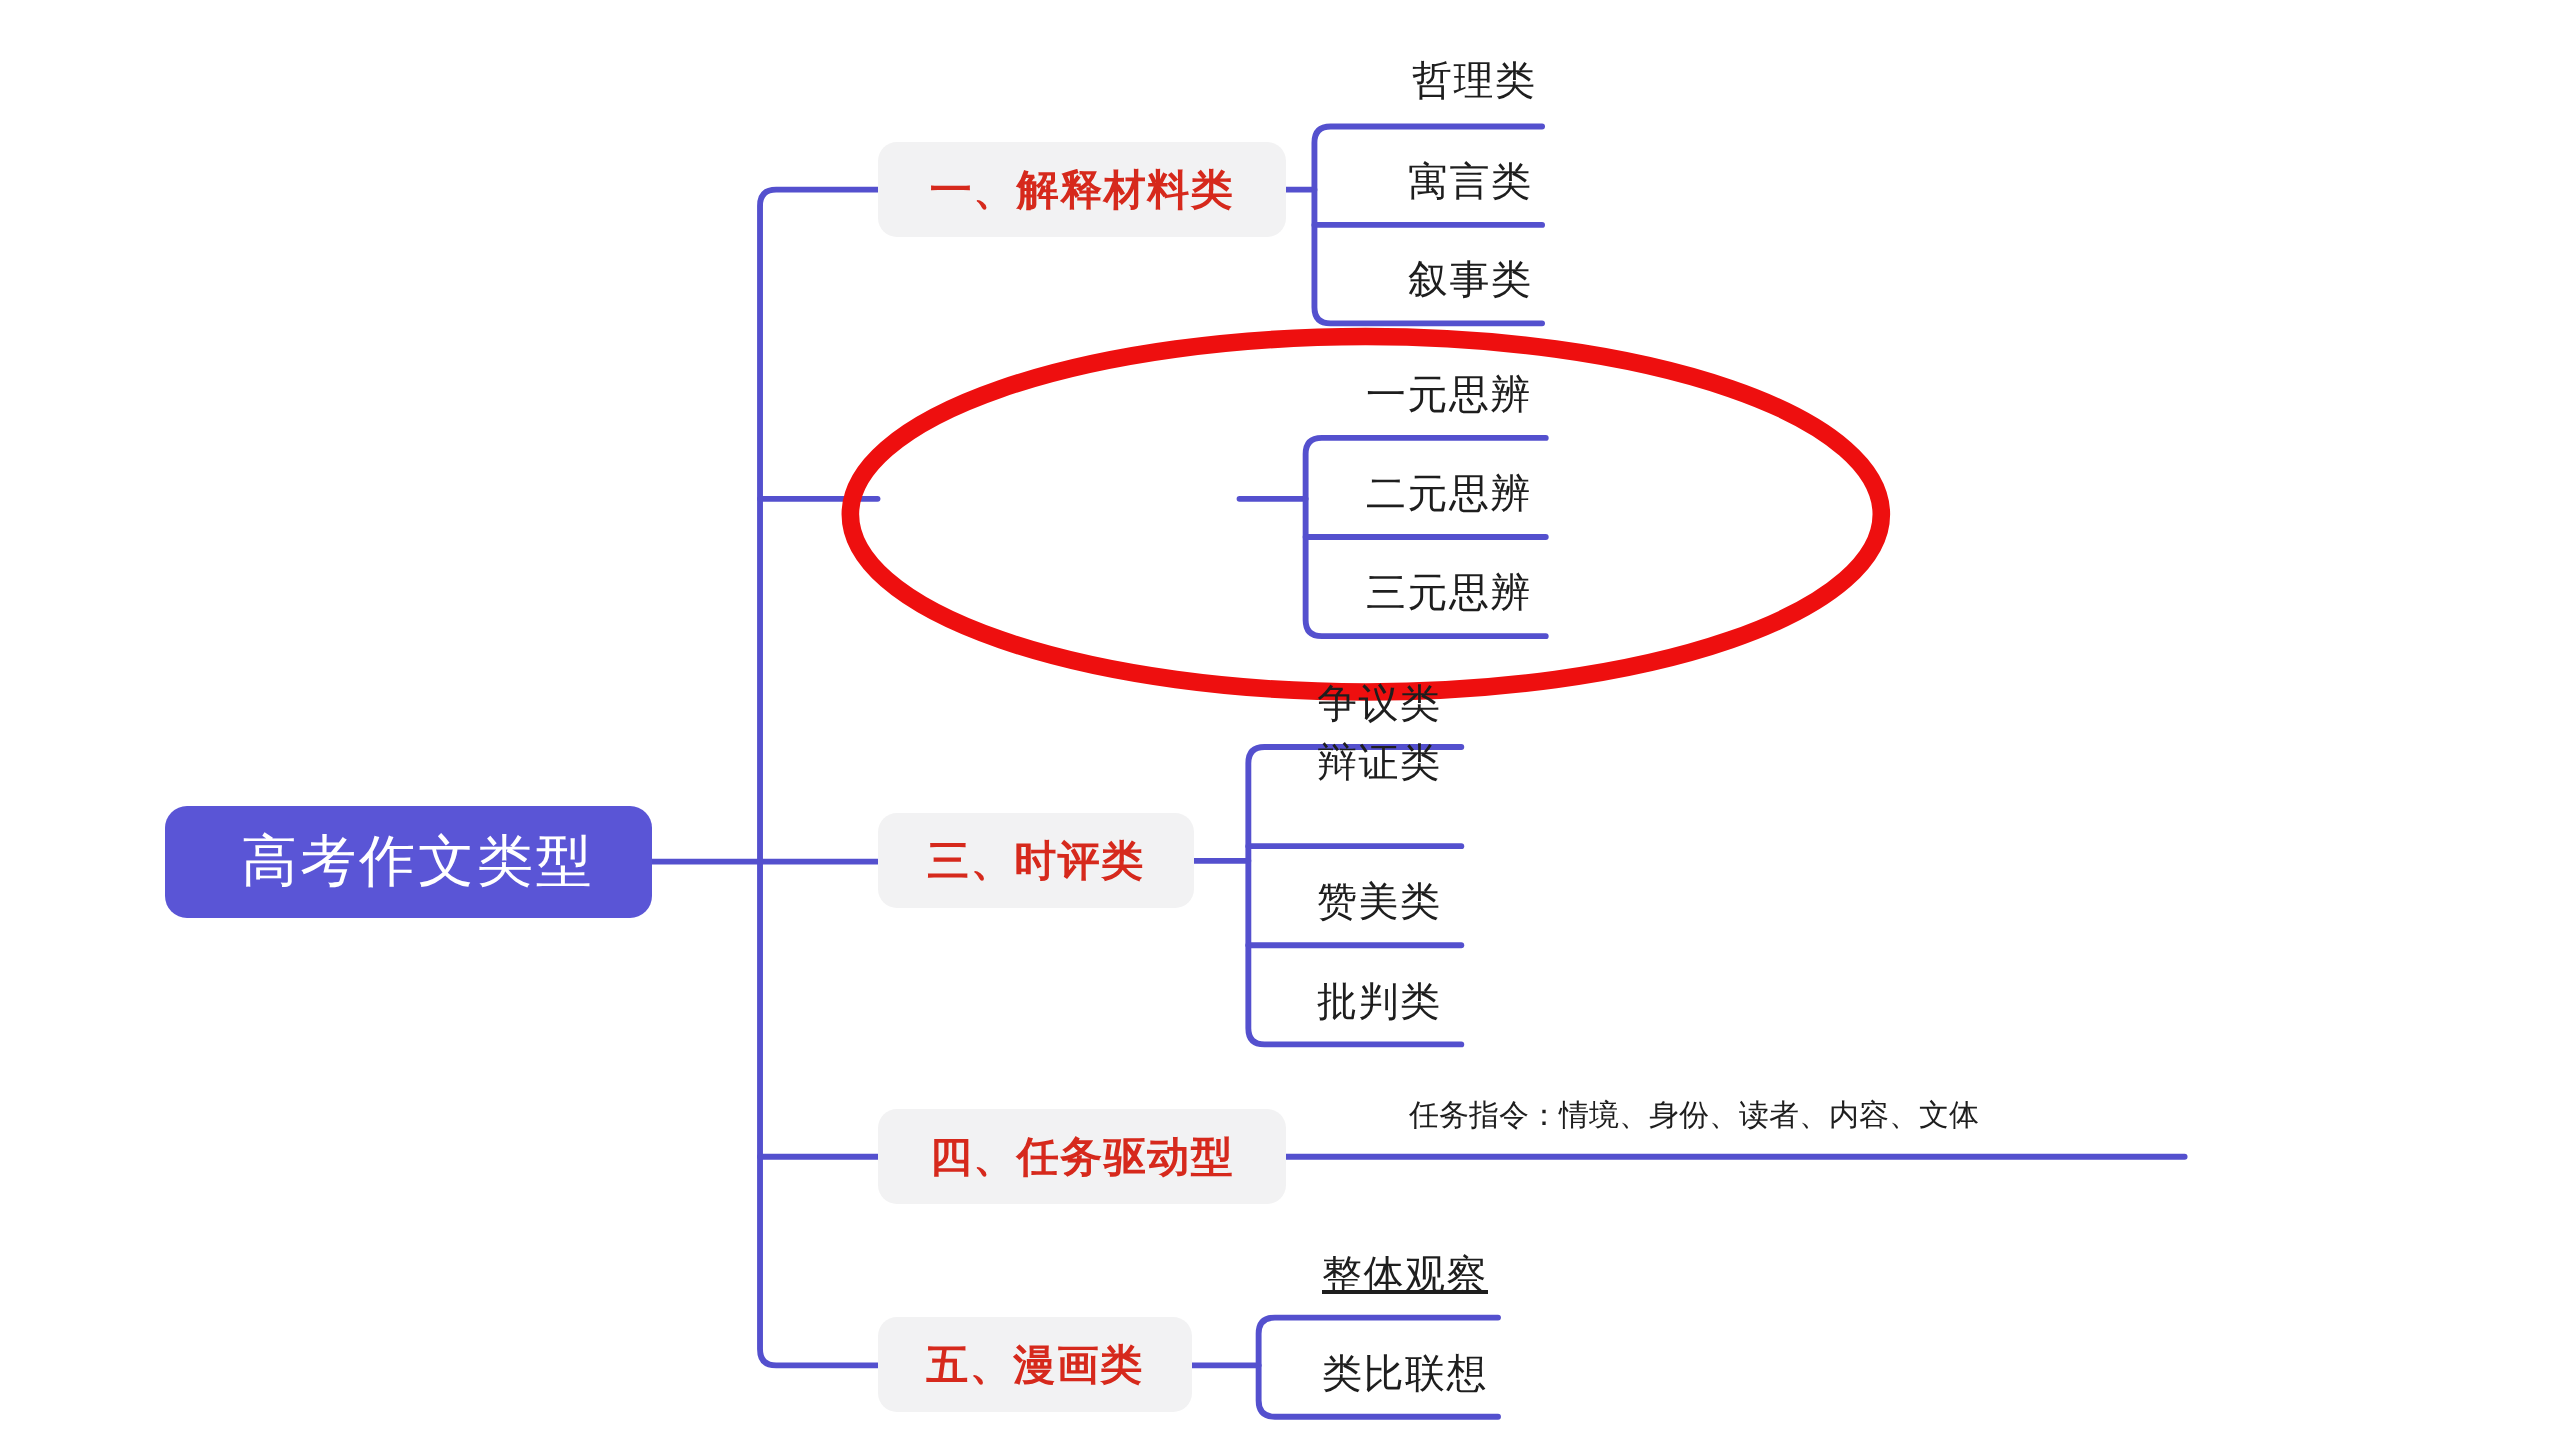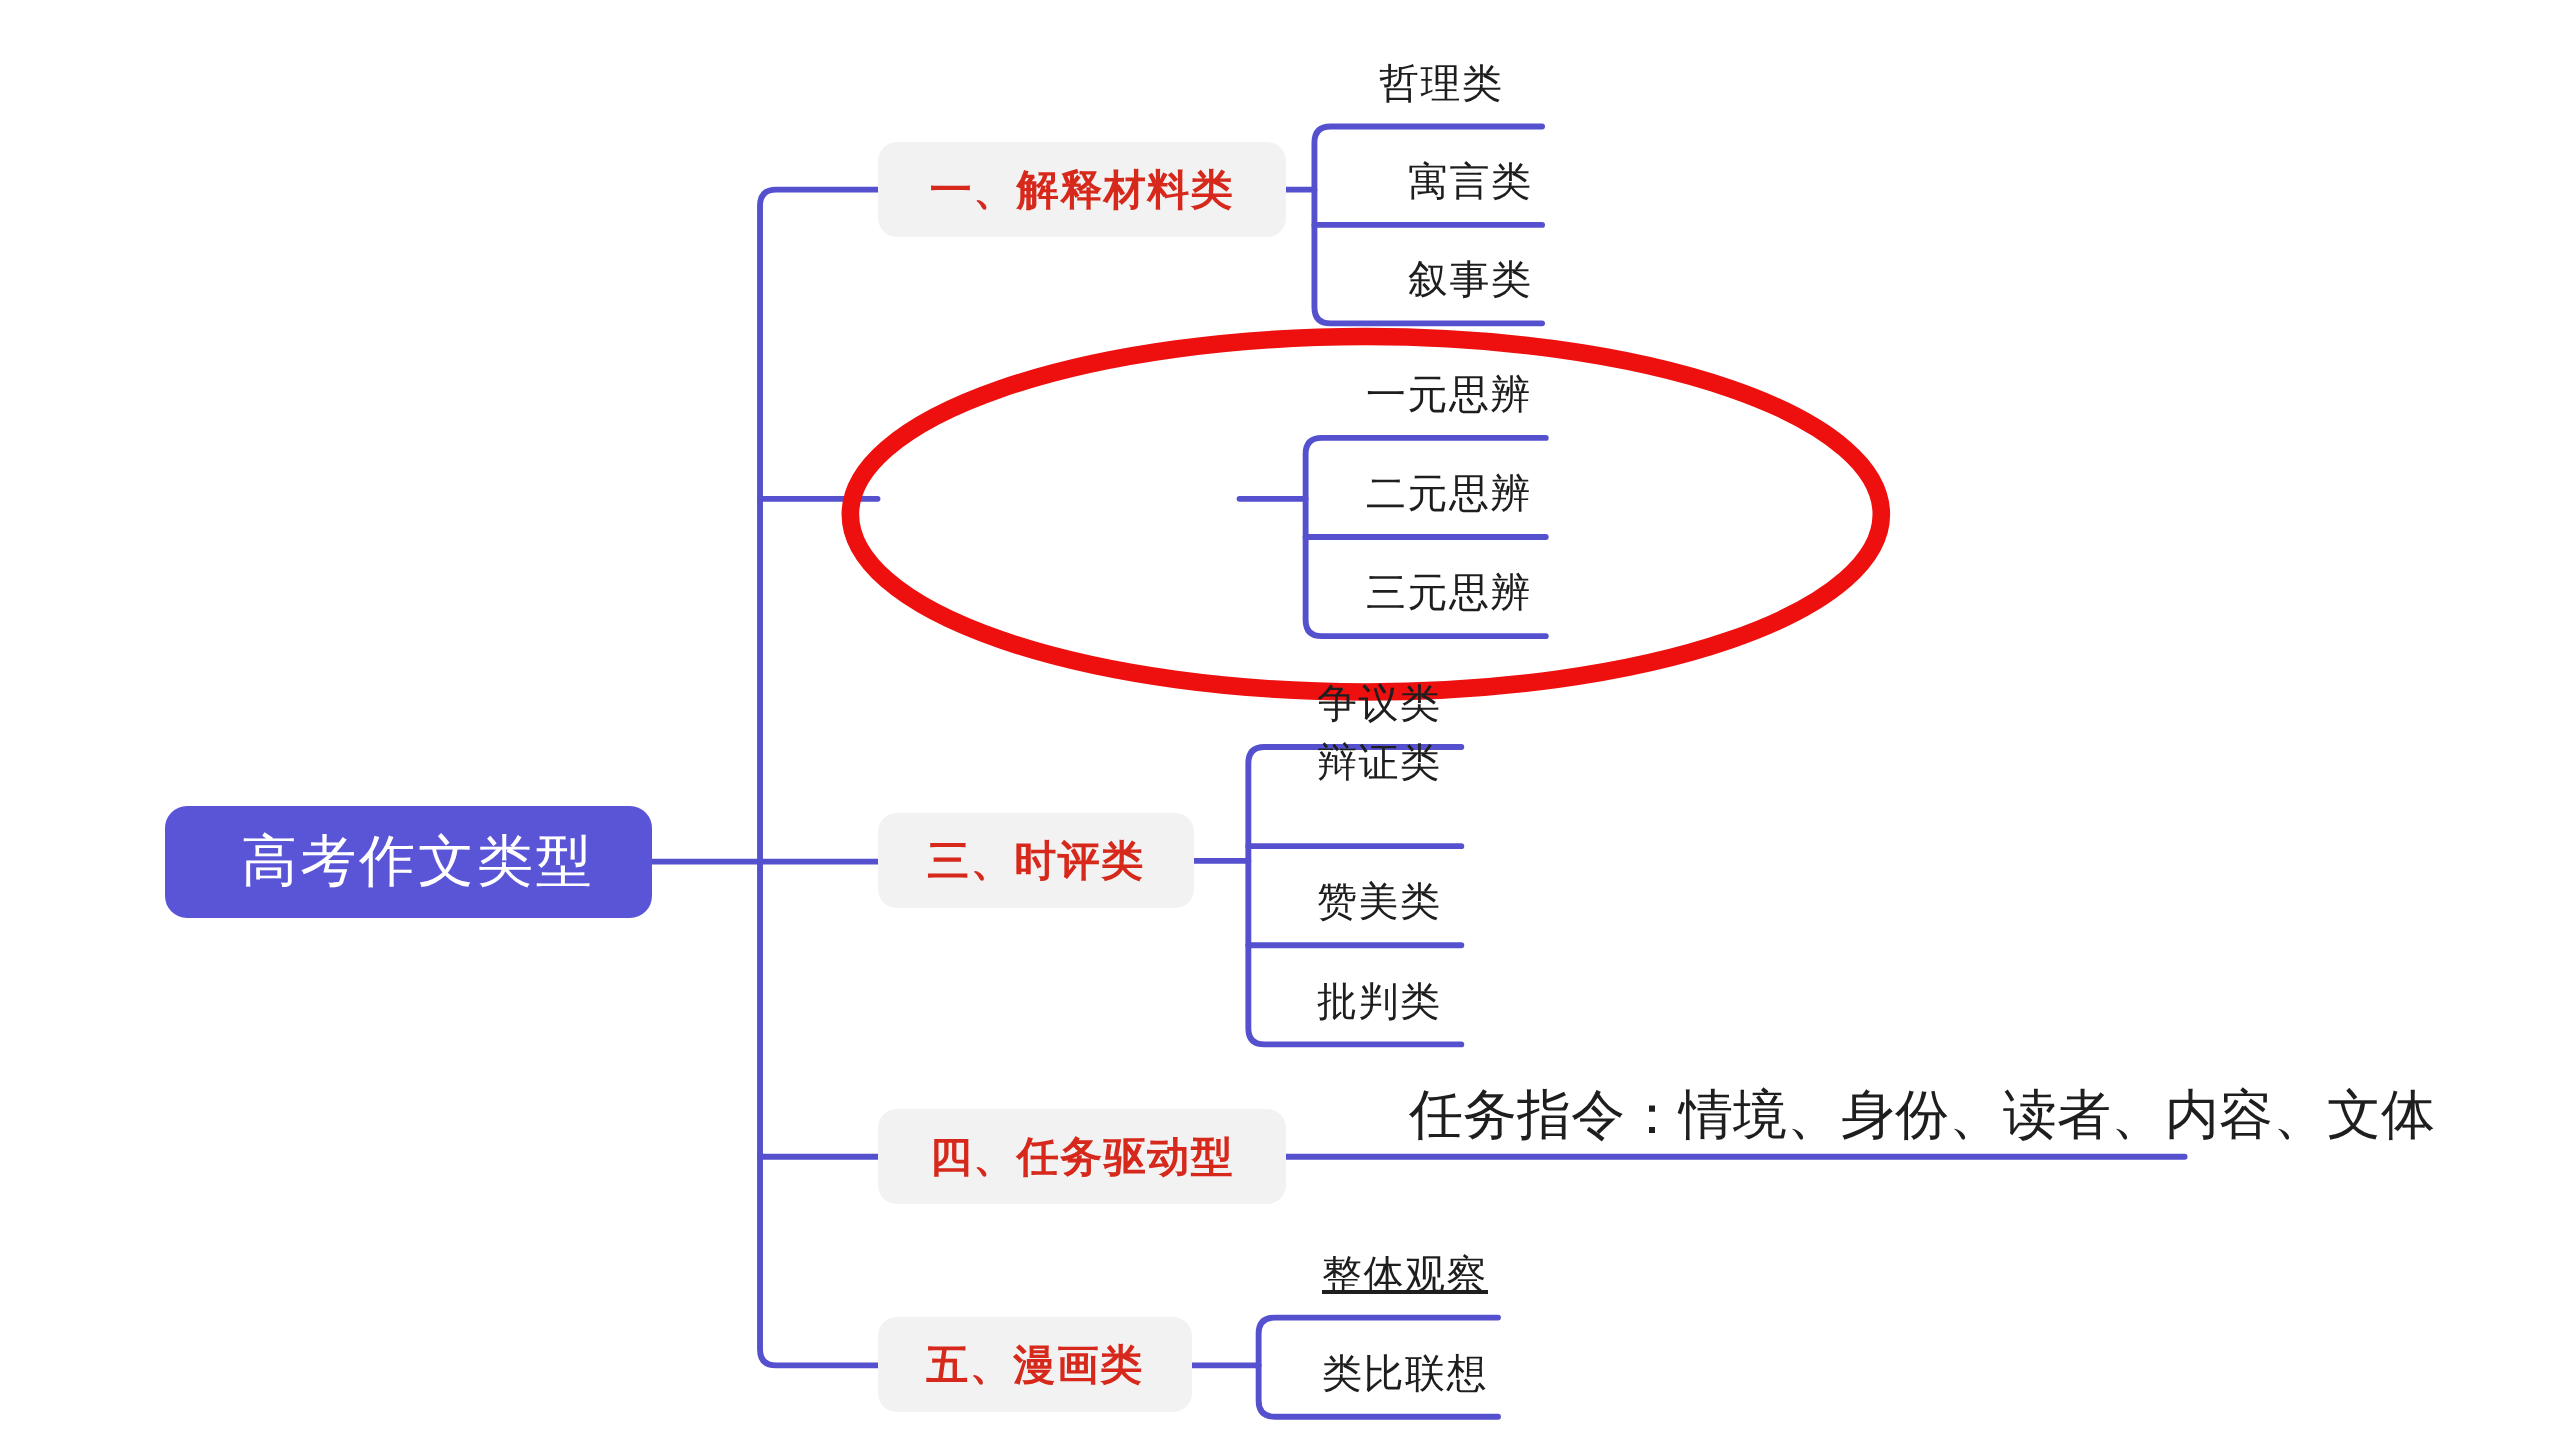--- a/index.html
+++ b/index.html
@@ -35,21 +35,21 @@
   }
   .child-label{
     position:absolute;
     height:59px;line-height:59px;
     font-size:40px;
     font-weight:500;
     color:#1E1E1E;
     white-space:nowrap;
     letter-spacing:1.5px;
   }
-  .child-label.long{font-size:54px;letter-spacing:0;}
+  .child-label.long{font-size:30px;letter-spacing:0;}
 </style>
 </head>
 <body>
 
 <div id="canvas">
 
   <svg id="wires" viewBox="0 0 3508 1974" xmlns="http://www.w3.org/2000/svg">
     <g stroke="#5450CE" stroke-width="8" fill="none" stroke-linecap="round" stroke-linejoin="round">
 
       <path d="M 1195 258 H 1057 Q 1035 258 1035 280 V 1837 Q 1035 1859 1057 1859 H 1195"></path>
@@ -86,21 +86,21 @@
 
   <div class="node branch-node" style="left:878px;top:142px;width:408px;height:95px;">一、解释材料类</div>
 
 
   <div class="node branch-node" style="left:878px;top:813px;width:316px;height:95px;">三、时评类</div>
 
   <div class="node branch-node" style="left:878px;top:1109px;width:408px;height:95px;">四、任务驱动型</div>
 
   <div class="node branch-node" style="left:878px;top:1317px;width:314px;height:95px;">五、漫画类</div>
 
-  <div class="child-label" style="left:1379px;top:54px;">哲理类</div>
+  <div class="child-label" style="left:1412px;top:54px;font-family:Liberation Mono, monospace;">哲理类</div>
   <div class="child-label" style="left:1408px;top:152px;">寓言类</div>
   <div class="child-label" style="left:1408px;top:250px;">叙事类</div>
 
   <div class="child-label" style="left:1366px;top:365px;">一元思辨</div>
   <div class="child-label" style="left:1366px;top:464px;">二元思辨</div>
   <div class="child-label" style="left:1366px;top:563px;">三元思辨</div>
 
   <div class="child-label" style="left:1317px;top:674px;">争议类</div>
   <div class="child-label" style="left:1317px;top:733px;text-align:center;">辩证类</div>
   <div class="child-label" style="left:1317px;top:872px;">赞美类</div>

